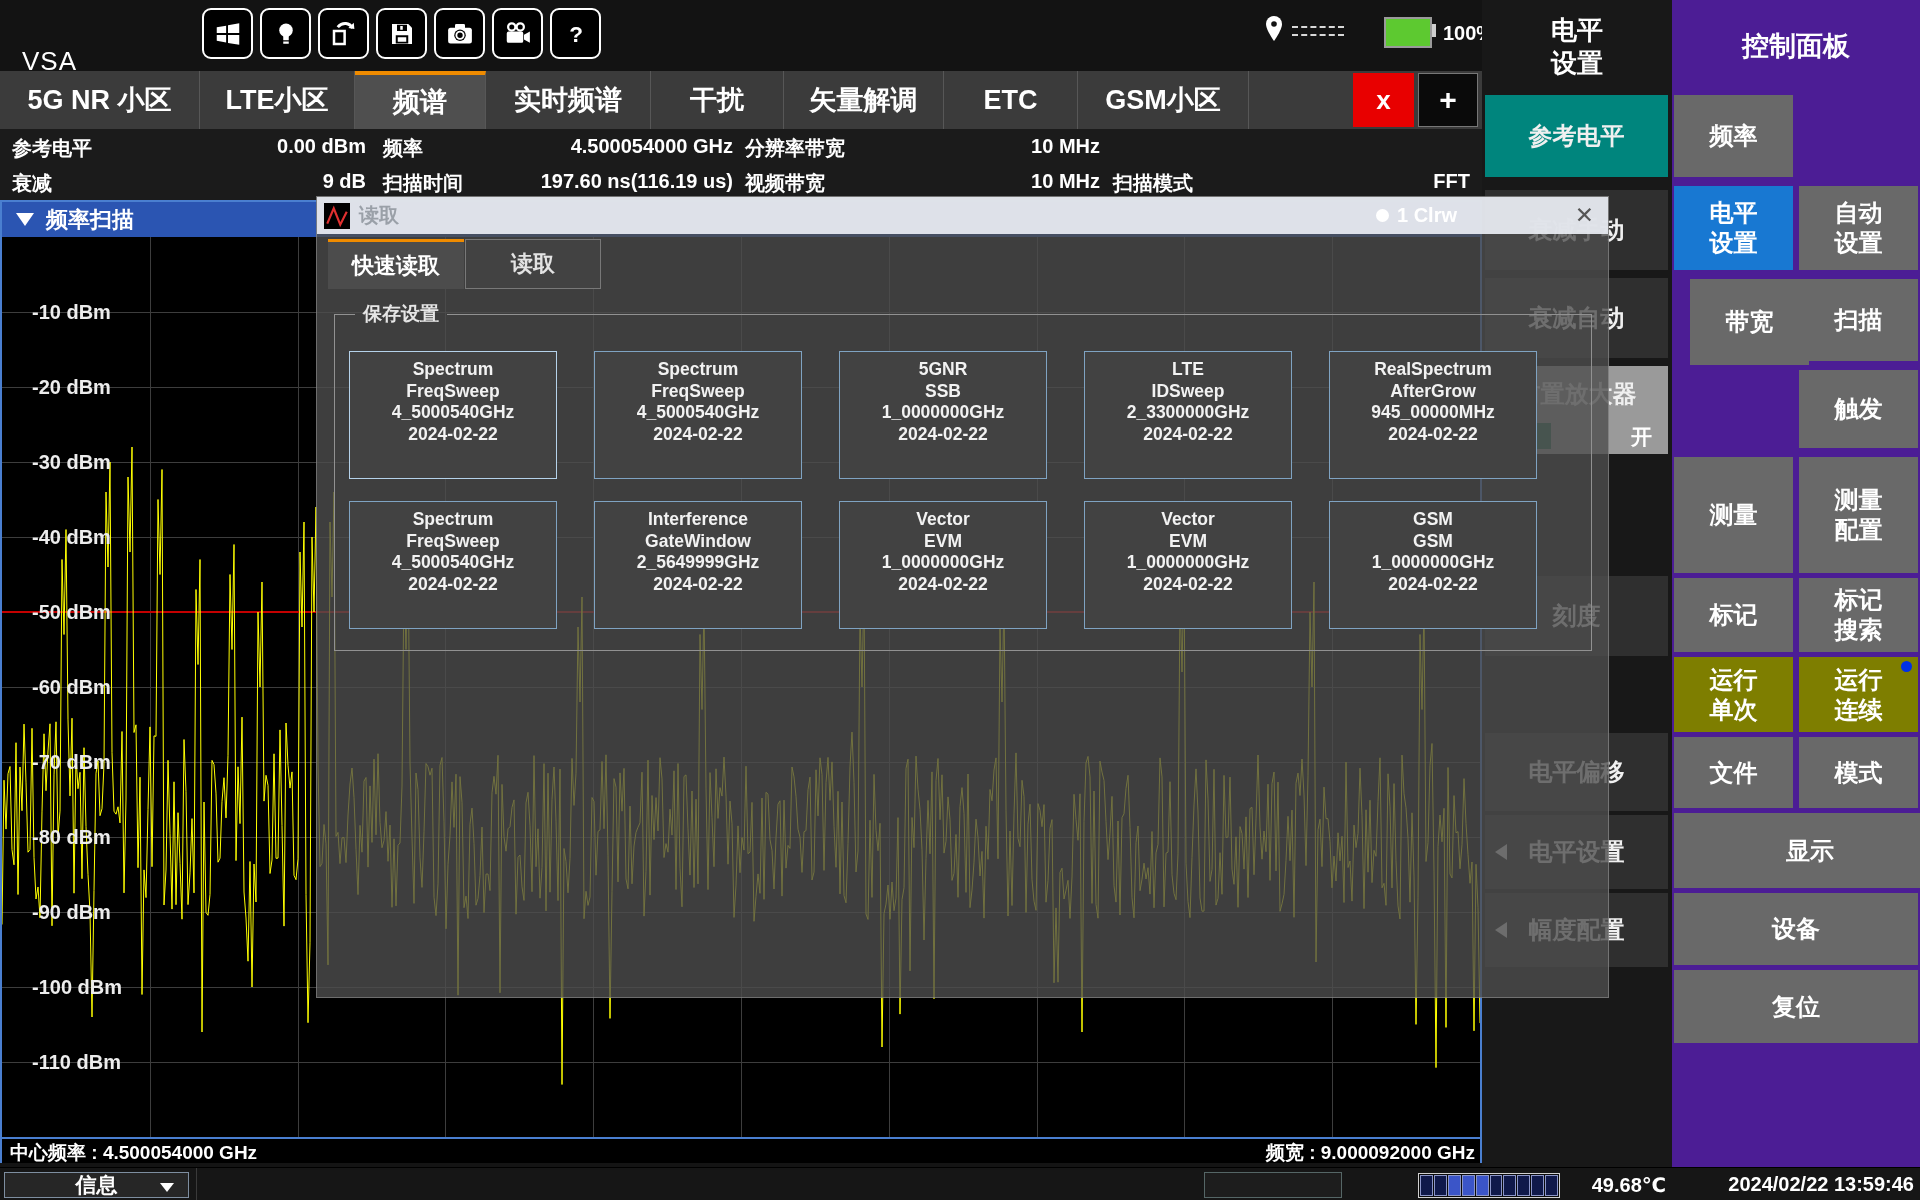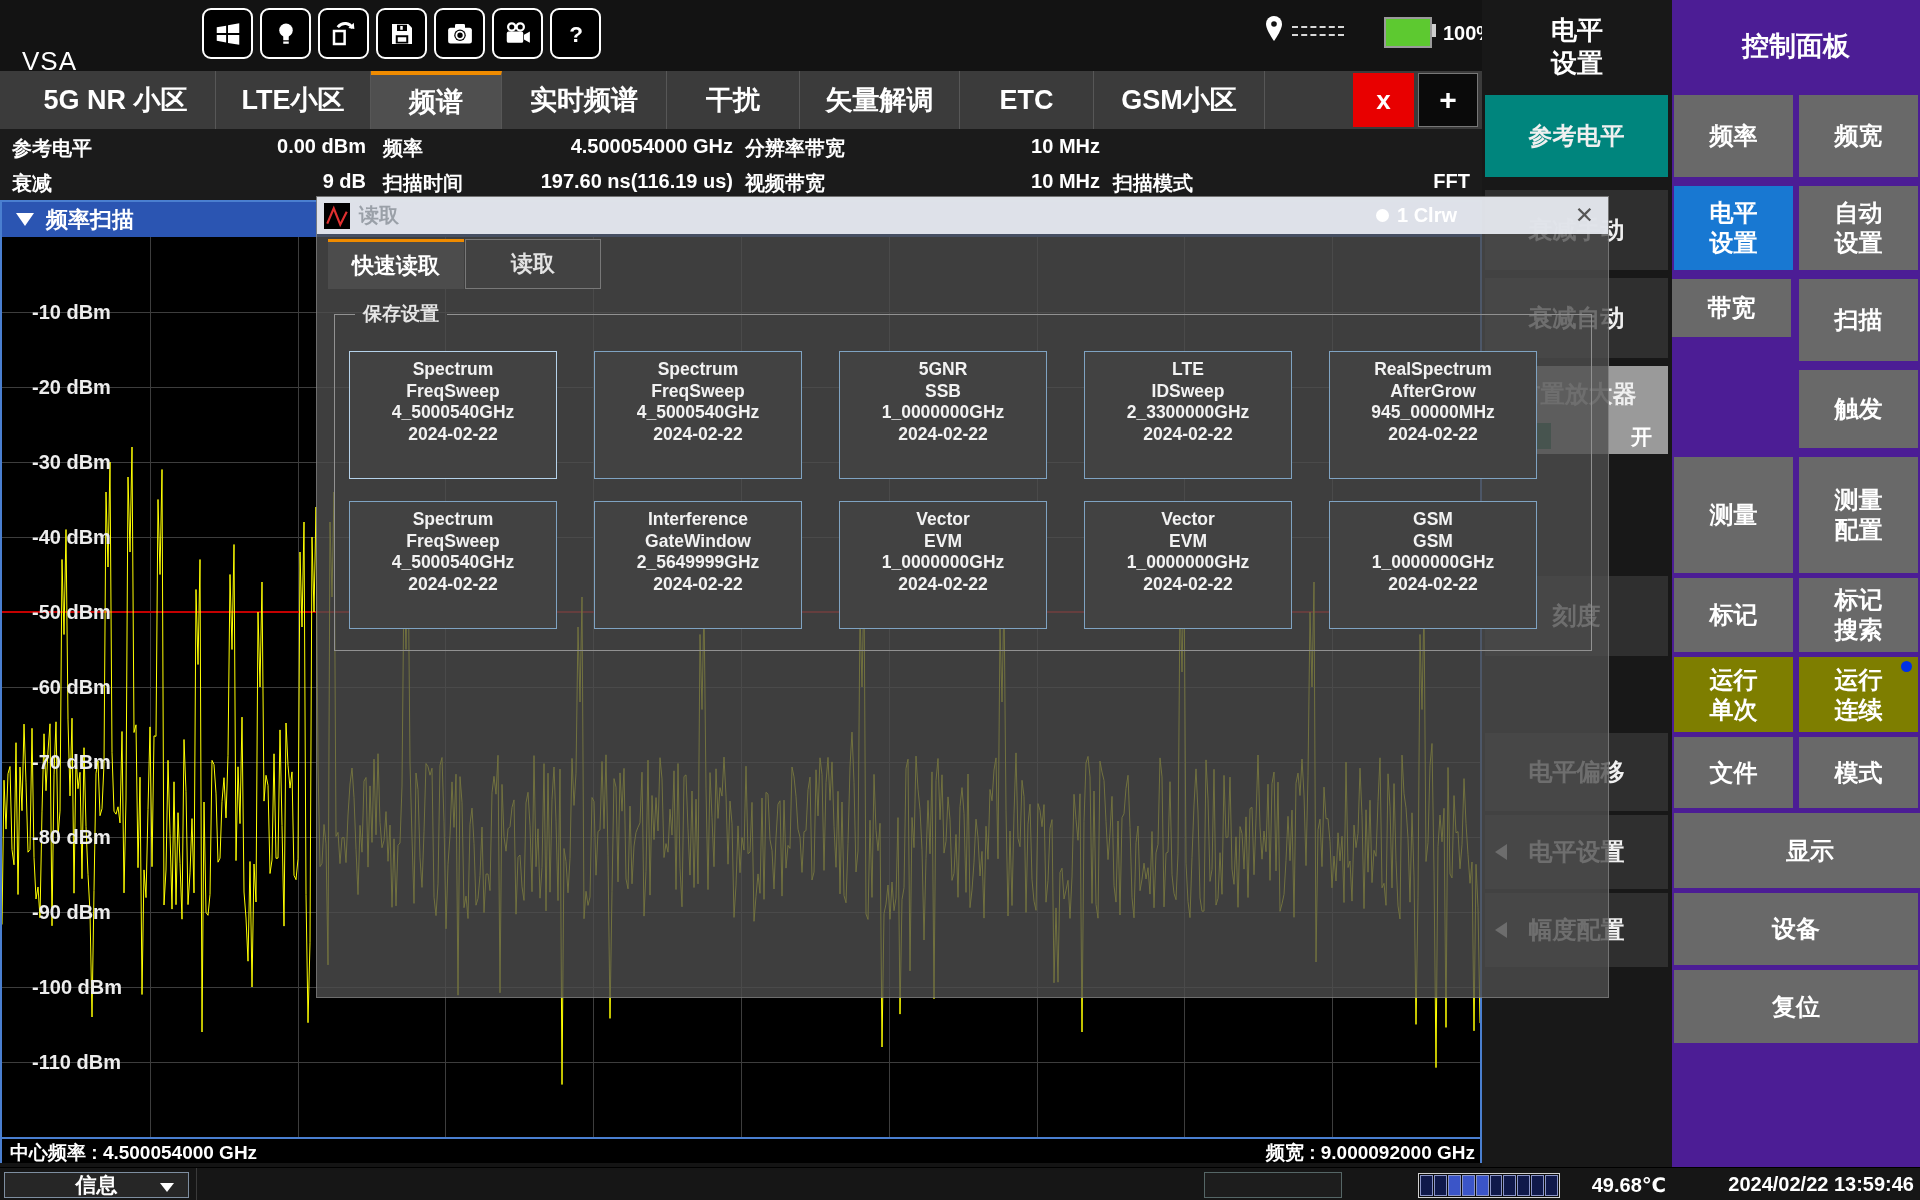--- a/index.html
+++ b/index.html
@@ -12,21 +12,21 @@
   .icon-btn{top:8px;width:47px;height:47px;background:#000;border:2.5px solid #fff;border-radius:9px;
     display:flex;align-items:center;justify-content:center;}
   .icon-btn svg{width:30px;height:30px;}
   #gps{left:1262px;top:14px;display:flex;align-items:center;}
   #gps-dashes{width:52px;margin-left:6px;}
   #gps-dashes div{border-top:2px dashed #d8d8d8;margin:6px 0;}
   #battery{left:1384px;top:17px;width:44px;height:27px;background:#5dc930;border:2px solid #9a9a9a;}
   #battery-nub{left:1432px;top:24px;width:4px;height:13px;background:#cfcfcf;}
   #battery-pct{left:1443px;top:22px;font-size:20px;font-weight:bold;}
   
-  #tabstrip{left:0;top:71px;width:1482px;height:58px;background:#3b3b3b;display:flex;padding-left:16px;}
+  #tabstrip{left:0;top:71px;width:1482px;height:58px;background:#3b3b3b;display:flex;}
   .tab{height:100%;display:flex;align-items:center;justify-content:center;font-size:27px;font-weight:bold;
     border-right:1px solid #575757;background:#3b3b3b;box-sizing:border-box;}
   .tab.active{background:#4f4f4f;border-top:4px solid #ef8b00;}
   #tab-close{left:1353px;top:73px;width:61px;height:54px;background:#e80000;color:#fff;font-size:26px;
     font-weight:bold;display:flex;align-items:center;justify-content:center;}
   #tab-add{left:1418px;top:73px;width:60px;height:54px;background:#0a0a0a;border:1px solid #777;
     color:#fff;font-size:30px;font-weight:bold;display:flex;align-items:center;justify-content:center;box-sizing:border-box;}
   
   #params{left:0;top:129px;width:1482px;height:71px;background:#1b1b1b;}
   .prow{position:absolute;width:1482px;height:35px;}
@@ -297,26 +297,25 @@
       </div>
       <div class="lv-btn" style="top: 893px; height: 74px;">
         <span>幅度配置</span>
         <span class="lv-arrow"></span>
       </div>
     </div>
 
   <div class="abs" id="ctrl-col">
     <div class="abs" id="ctrl-header">控制面板</div>
   <div class="cp-cell" style="top: 95px; height: 82px; left: 2px; width: 119px;">频率</div>
-      <div class="cp-cell" style="top: 95px; height: 82px; left: 127px; width: 119px;">频宽</div>
       <div class="cp-cell" style="top: 186px; height: 84px; left: 2px; width: 119px; background: rgb(24, 120, 210);">电平
 设置</div>
       <div class="cp-cell" style="top: 186px; height: 84px; left: 127px; width: 119px;">自动
 设置</div>
-      <div class="cp-cell" style="top: 279px; height: 58px; left: 0; width: 119px;">带宽</div>
+      <div class="cp-cell" style="top: 279px; height: 86px; left: 18px; width: 119px;">带宽</div>
       <div class="cp-cell" style="top: 279px; height: 82px; left: 127px; width: 119px;">扫描</div>
       <div class="cp-cell" style="top: 370px; height: 78px; left: 127px; width: 119px;">触发</div>
       <div class="cp-cell" style="top: 457px; height: 116px; left: 2px; width: 119px;">测量</div>
       <div class="cp-cell" style="top: 457px; height: 116px; left: 127px; width: 119px;">测量
 配置</div>
       <div class="cp-cell" style="top: 578px; height: 74px; left: 2px; width: 119px;">标记</div>
       <div class="cp-cell" style="top: 578px; height: 74px; left: 127px; width: 119px;">标记
 搜索</div>
       <div class="cp-cell" style="top: 657px; height: 75px; left: 2px; width: 119px; background: rgb(126, 126, 0);">运行
 单次</div>

